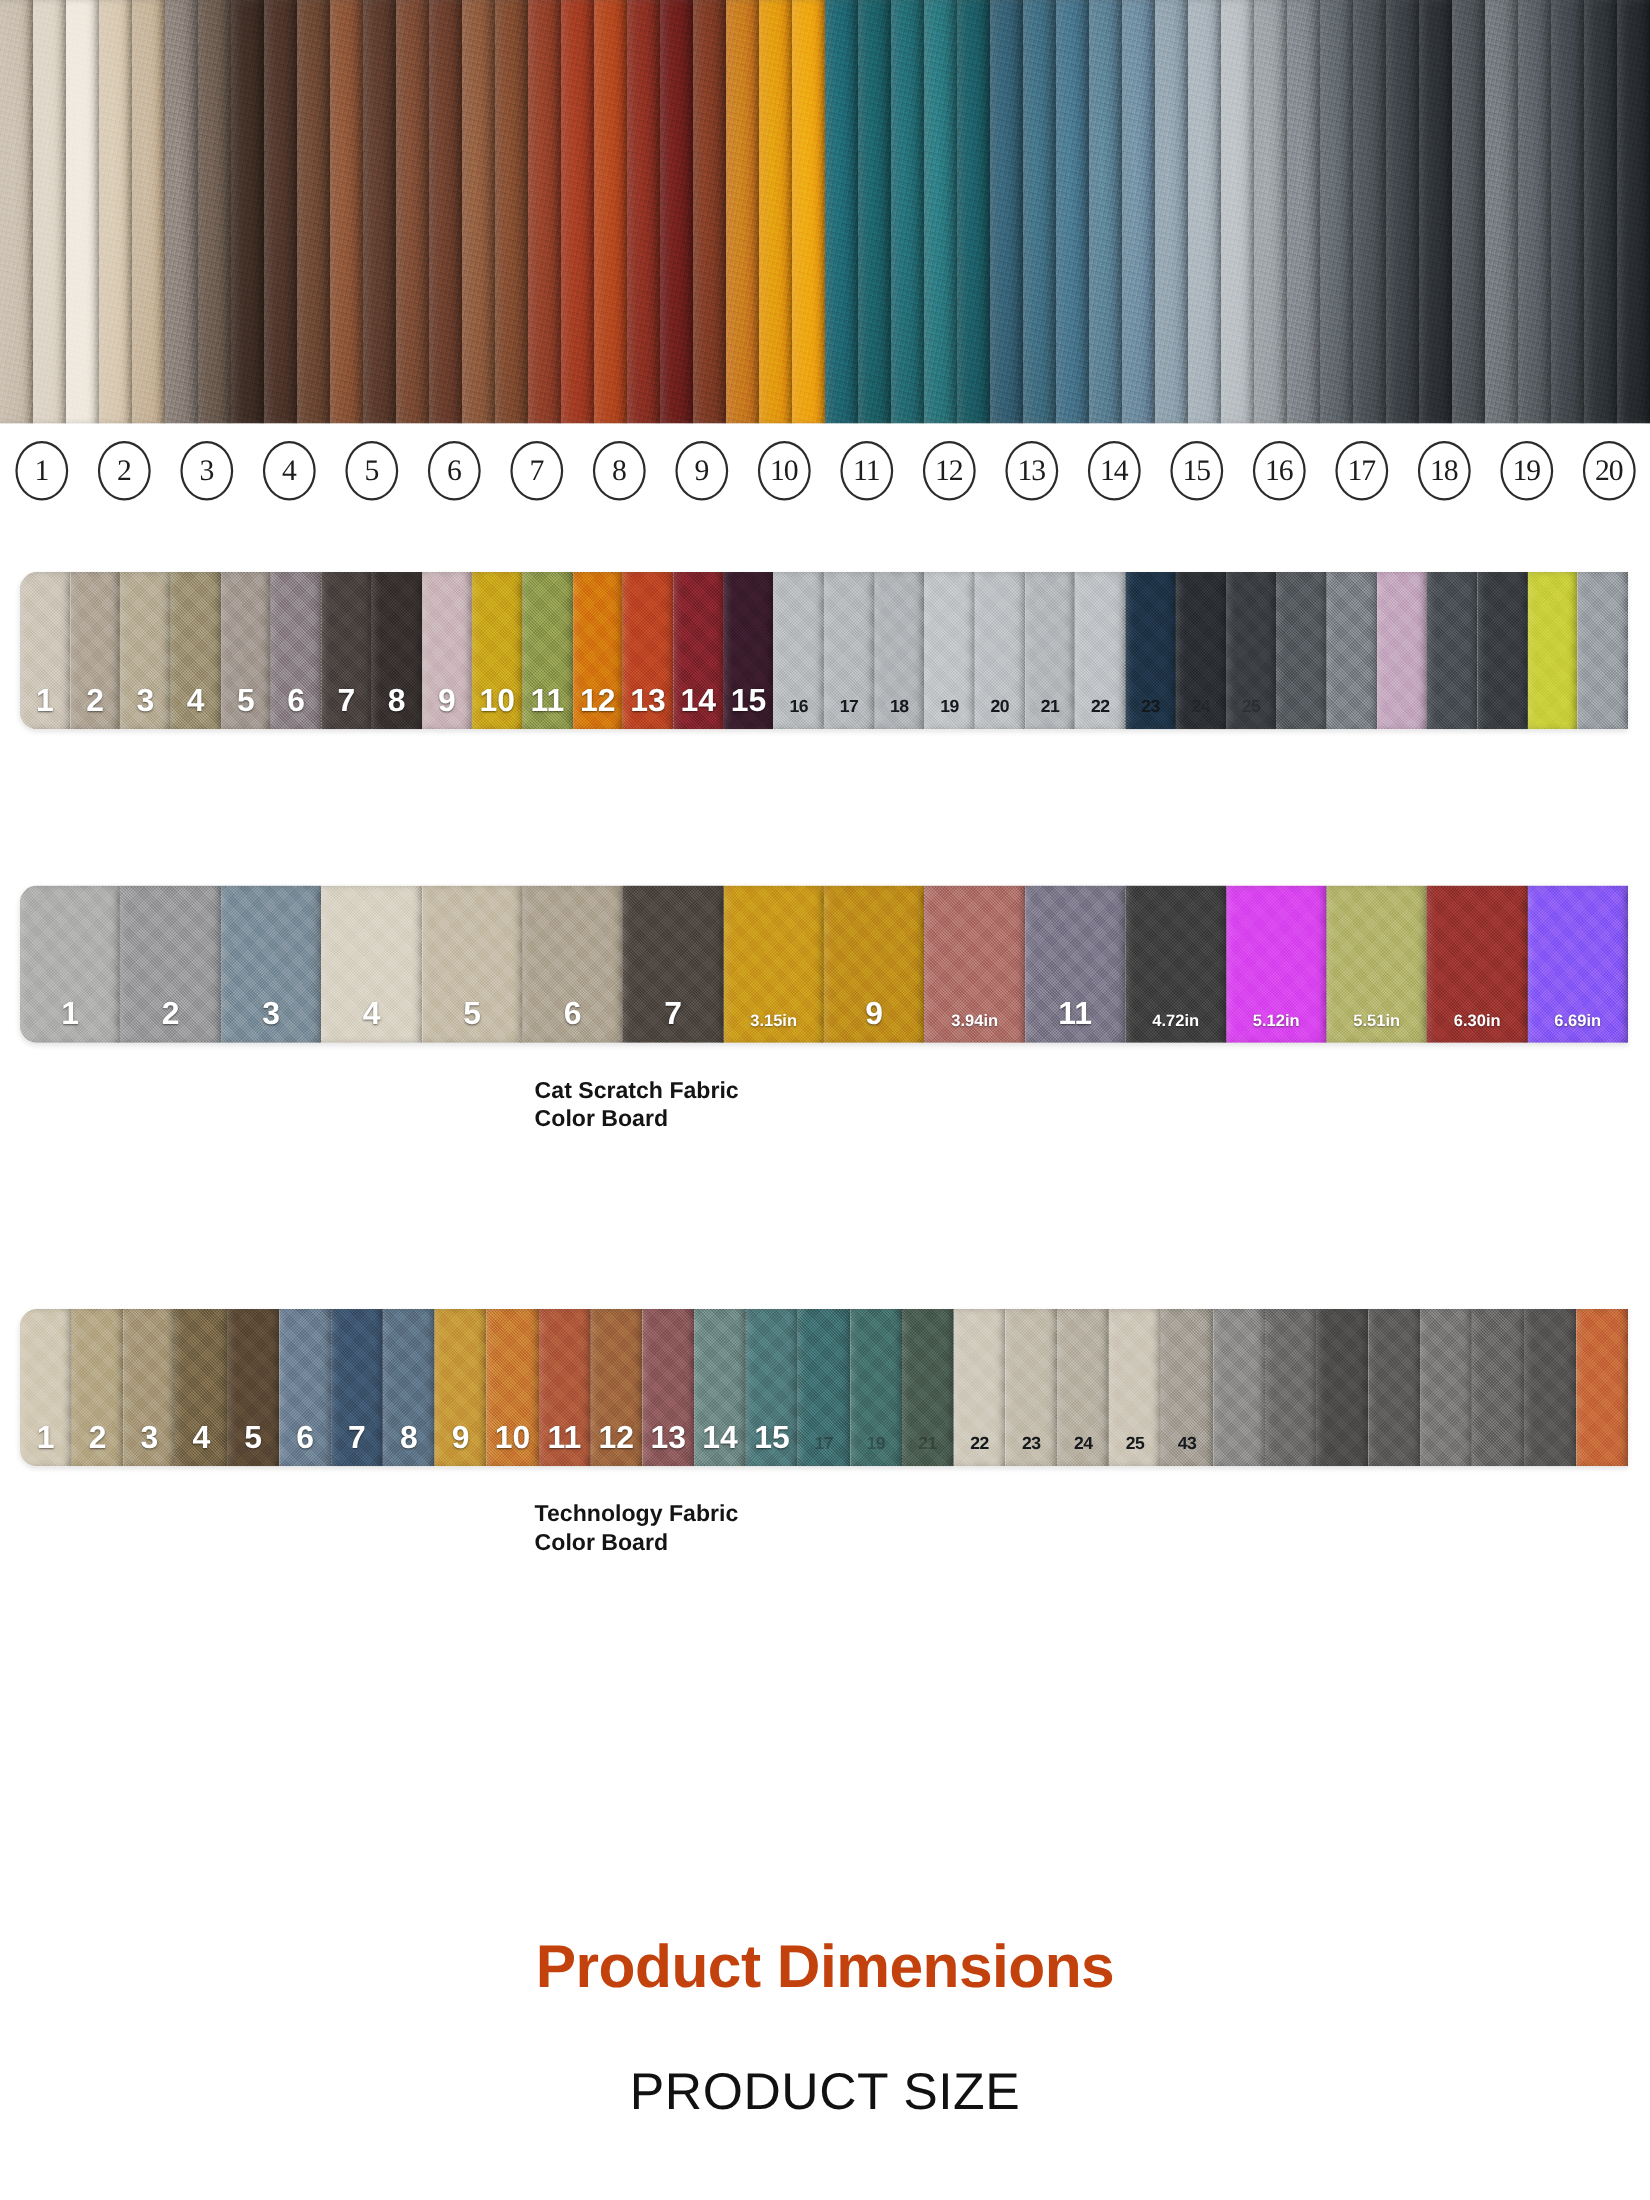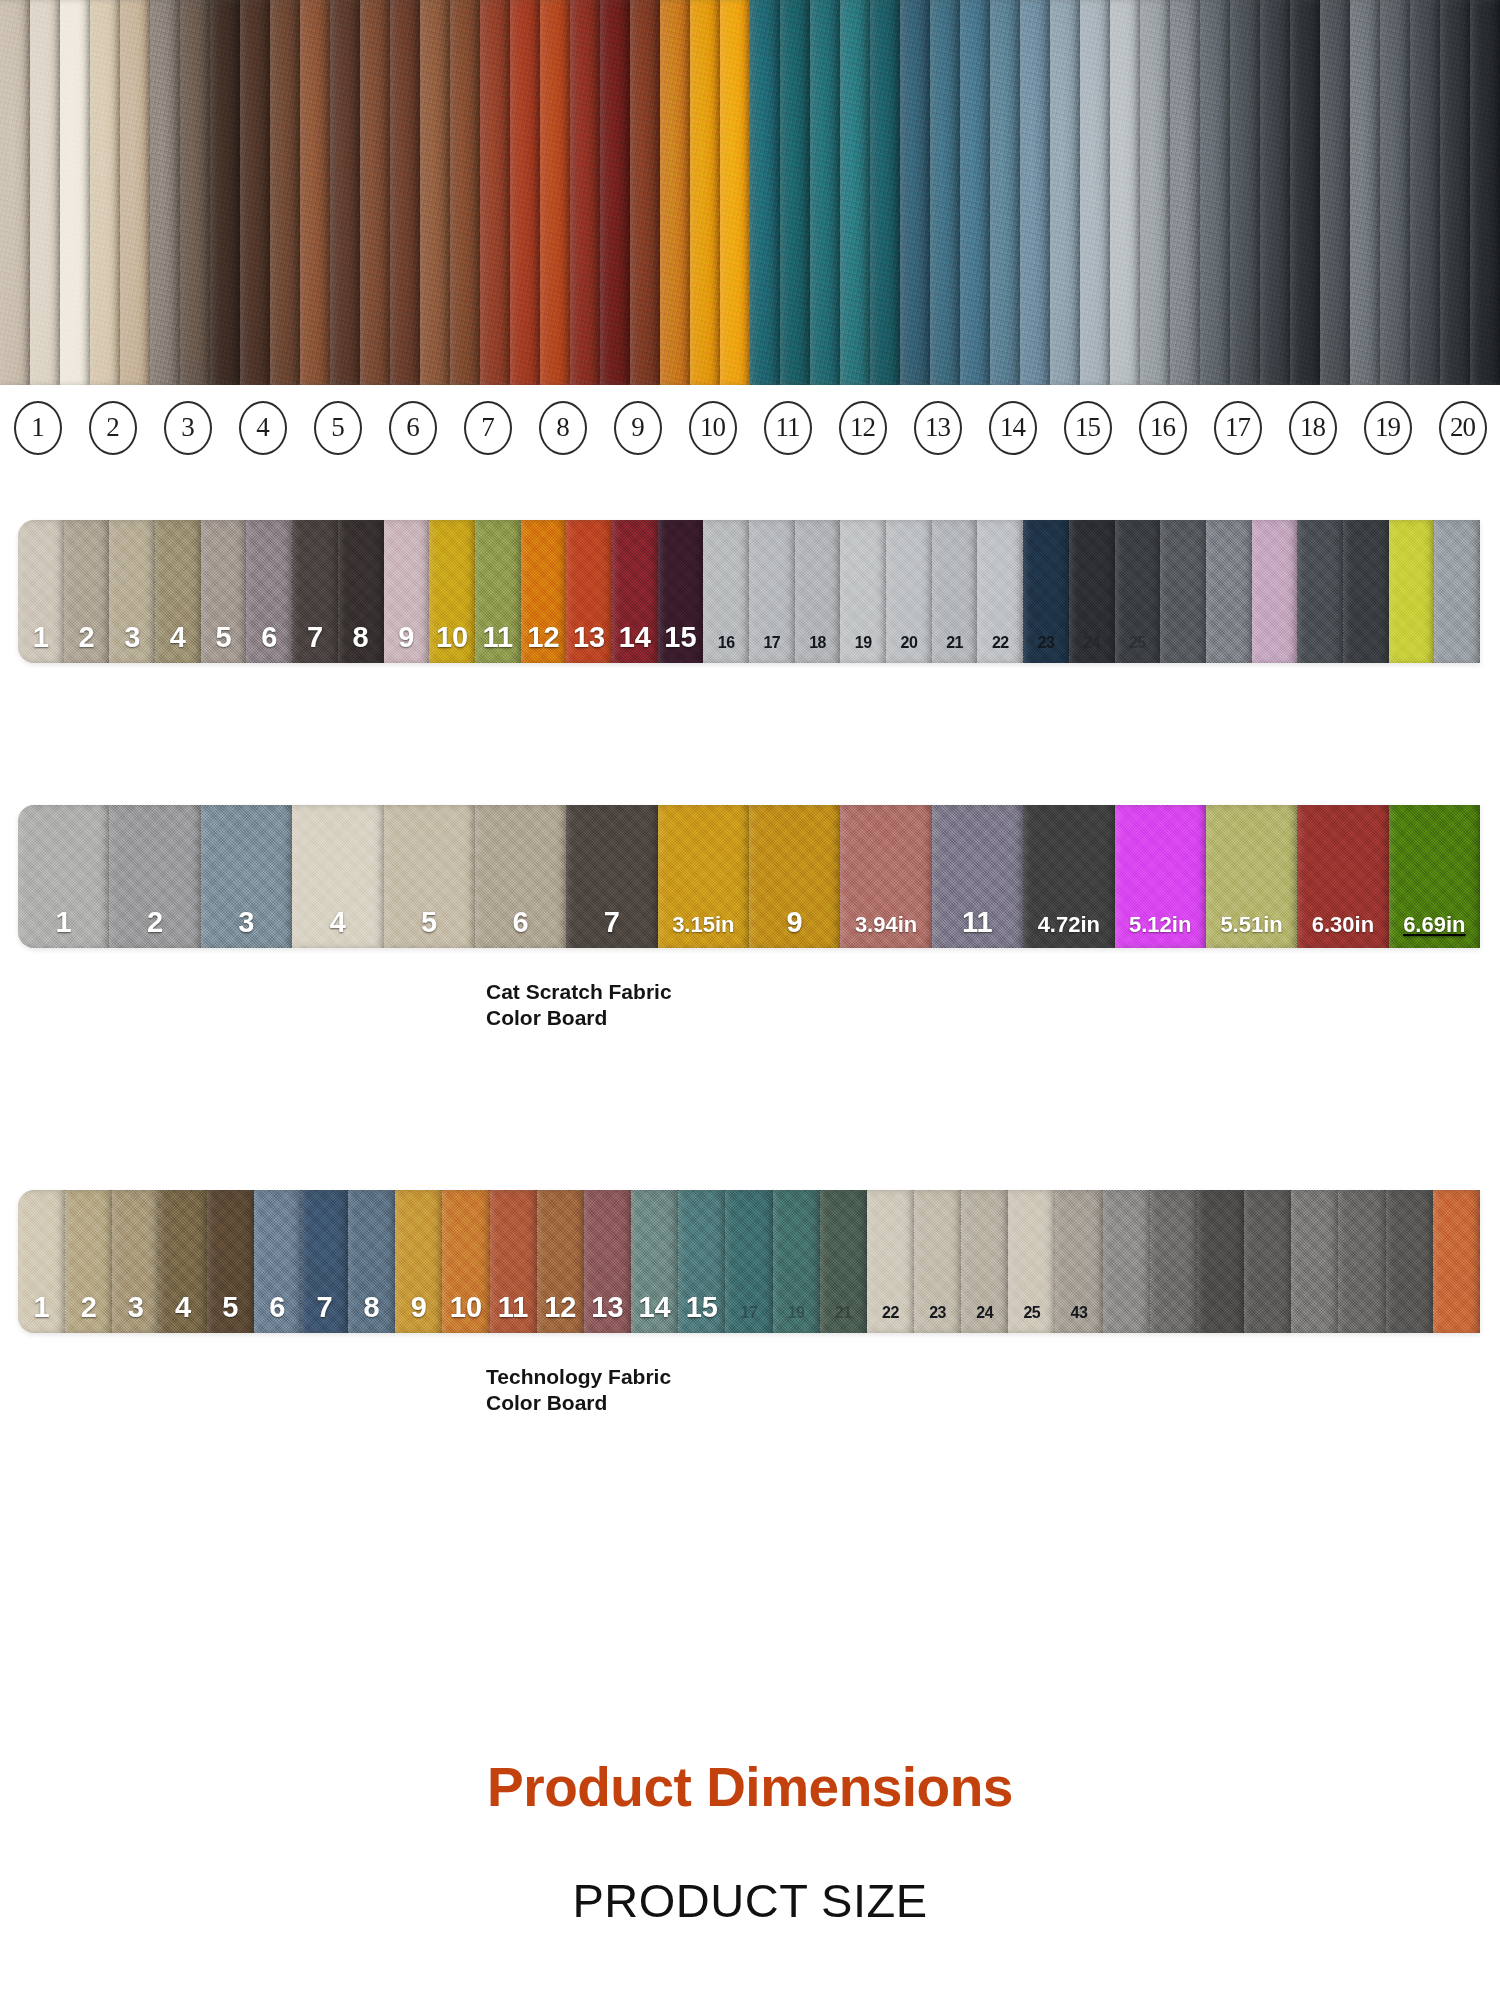--- a/index.html
+++ b/index.html
@@ -119,21 +119,21 @@
     color: #15181c;
     font-weight: bold;
     text-shadow: none;
     padding-bottom: 12px;
     letter-spacing: -0.5px;
   }
   .fab-label.faint {
     opacity: 0.35;
   }
   .fab-label.inch {
-    font-size: 22px;
+    font-size: 15px;
     color: #ffffff;
     font-weight: bold;
     padding-bottom: 12px;
     text-shadow: 0 1px 2px rgba(0,0,0,0.45);
   }
 
   .board-title {
     margin-left: 486px;
     margin-top: 31px;
     font-size: 21px;
@@ -411,21 +411,21 @@
         </div>
         <div class="fab-swatch" style="background: #d946ef;">
           <div class="fab-label inch">5.12in</div>
         </div>
         <div class="fab-swatch" style="background: rgb(181, 181, 110);">
           <div class="fab-label inch">5.51in</div>
         </div>
         <div class="fab-swatch" style="background: rgb(154, 52, 48);">
           <div class="fab-label inch">6.30in</div>
         </div>
-        <div class="fab-swatch" style="background: #4d7c0f; text-decoration: underline;">
+        <div class="fab-swatch" style="background: #8b5cf6;">
           <div class="fab-label inch">6.69in</div>
         </div>
       </div>
       <div class="board-title">Cat Scratch Fabric
 Color Board</div>
     </div>
     <div class="board-block" style="top: 1190px;">
       <div class="fabric-board">
         <div class="fab-swatch" style="background: rgb(211, 202, 182);">
           <div class="fab-label">1</div>

